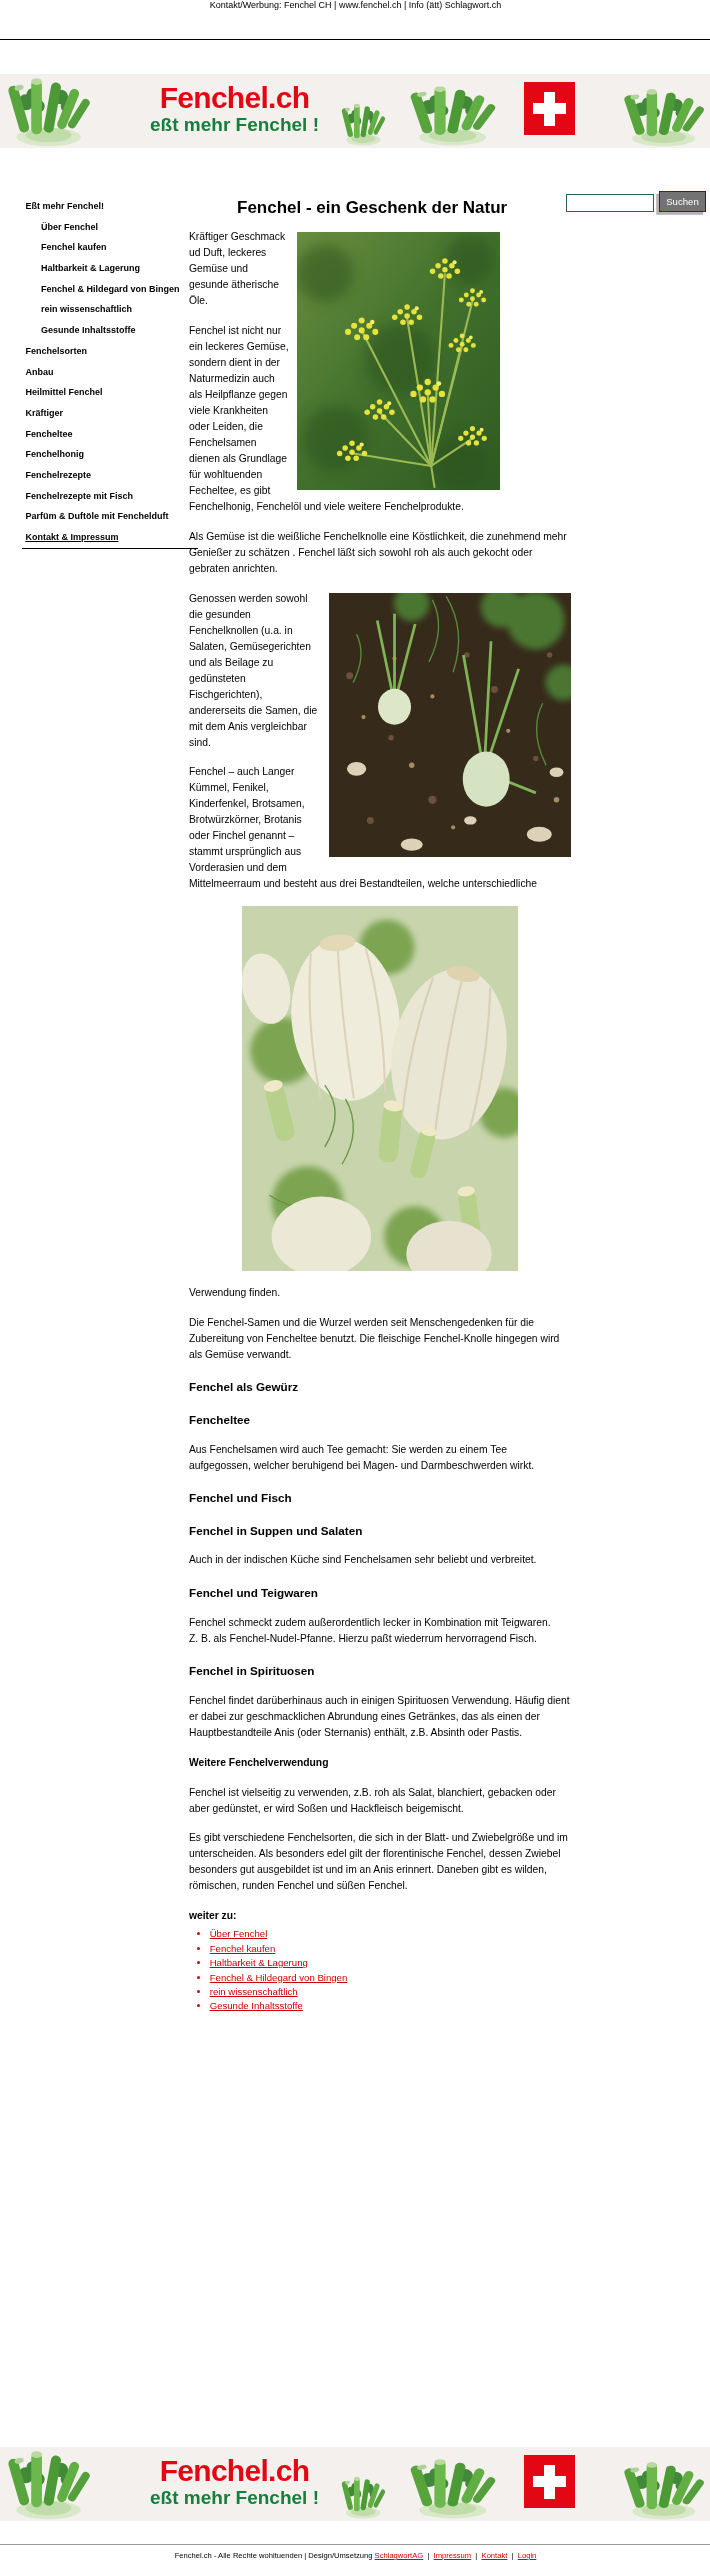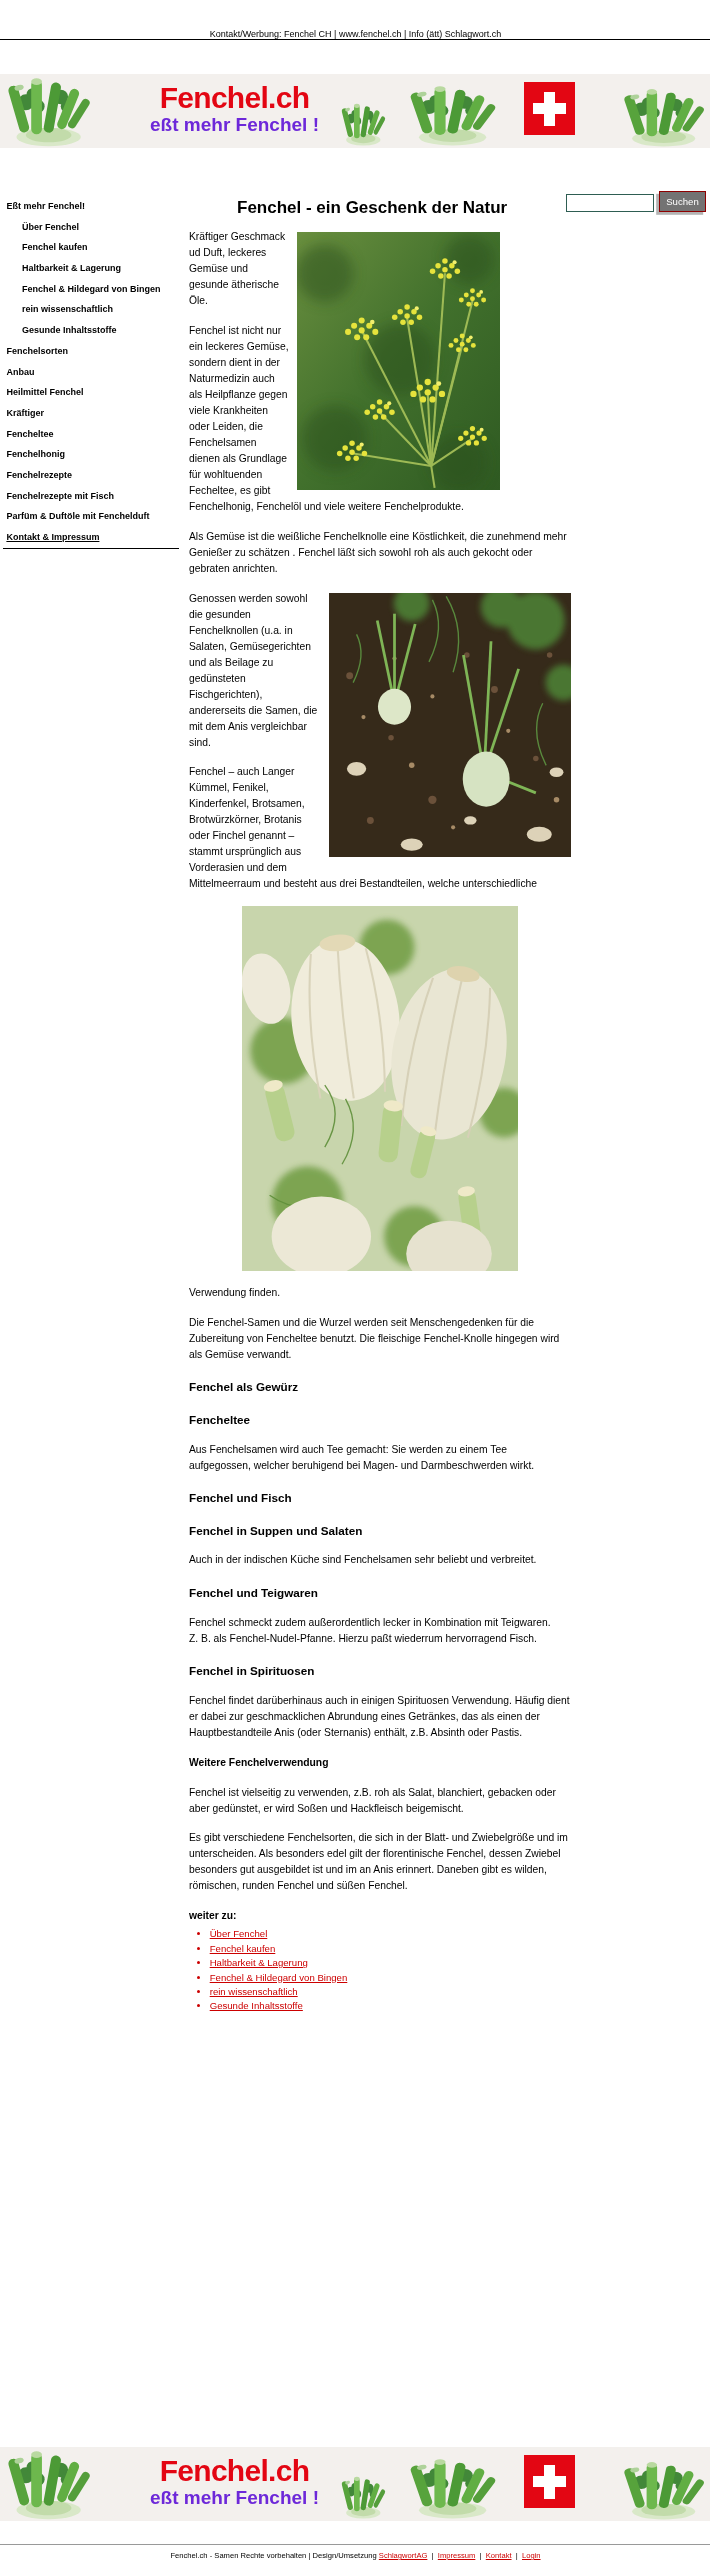--- a/index.html
+++ b/index.html
@@ -1,34 +1,34 @@
 <!DOCTYPE html>
 <html style="font-size:11px"><head>
 <meta charset="utf-8">
 <style>
   html,body{margin:0;padding:0;background:#fff;}
   .page{position:relative;width:711px;height:2576px;background:#fff;overflow:hidden;
         font-family:"Liberation Sans",sans-serif;color:#000;}
   
   .topbar{position:absolute;top:0;left:0;width:711px;height:39px;border-bottom:0.7px solid #000;
-          display:flex;align-items:flex-end;justify-content:center;font-size:9px;}
+          display:flex;align-items:flex-start;justify-content:center;font-size:9px;}
   
   .band{position:absolute;left:0;width:711px;height:74px;background:#f3f0ed;}
   .band-header{top:74px;}
   .band-footer{top:2447px;}
   .logo-block{position:absolute;left:116px;top:8.3px;width:237px;text-align:center;cursor:pointer;}
   .logo{font-size:30px;font-weight:bold;color:#e30613;line-height:1.05;letter-spacing:-0.7px;}
-  .slogan{font-size:19px;font-weight:bold;color:#6d28d9;line-height:1.15;}
+  .slogan{font-size:19px;font-weight:bold;color:#15803d;line-height:1.15;}
   .flag{position:absolute;left:524px;top:8.3px;width:51px;height:53px;background:#e30613;}
   .flag .cv{position:absolute;left:20px;top:9.6px;width:11px;height:34px;background:#fff;}
   .flag .ch{position:absolute;left:9px;top:20.7px;width:33px;height:11px;background:#fff;}
   .bunch{position:absolute;}
   .bunch svg{width:100%;height:100%;display:block;}
   
-  .sidebar{position:absolute;left:3px;top:196px;width:176px;border-bottom:0.7px solid #000;}
+  .sidebar{position:absolute;left:22px;top:196px;width:176px;border-bottom:0.7px solid #000;}
   .side-item{height:20.7px;line-height:20.7px;font-size:9px;font-weight:bold;white-space:nowrap;
              padding-left:3.4px;cursor:pointer;}
   .side-item.indent{padding-left:19px;}
   .side-item.underline{text-decoration:underline;}
   
   .search-input{position:absolute;left:566px;top:194px;width:80px;height:16px;
                 border:1.4px solid #2e5d52;background:#fff;font-size:9px;padding:0 2.8px;}
   .search-btn{position:absolute;left:659px;top:191px;width:47px;height:20.7px;background:#737373;
               color:#fff;border:0.7px solid #8e0000;font-size:9.6px;font-family:"Liberation Sans",sans-serif;
               box-shadow:-2.8px 2.8px 0 #b3b3b3;cursor:pointer;}
@@ -357,21 +357,21 @@
       </div>
     <div class="bunch" style="left:619px;top:13.8px;width:92px;height:59px">
       <svg viewBox="0 0 140 105" preserveAspectRatio="none">
           <use href="#fennel-bunch"></use>
         </svg>
     </div>
   </div>
 
   <div class="bottom-rule"></div>
   <div class="bottombar">
-    <span>Fenchel.ch - Samen Rechte vorbehalten | Design/Umsetzung</span>
+    <span>Fenchel.ch - Alle Rechte wohltuenden | Design/Umsetzung</span>
     <a class="red-link">SchlagwortAG</a>
     <span class="sep">|</span>
     <a class="red-link">Impressum</a>
     <span class="sep">|</span>
     <a class="red-link">Kontakt</a>
     <span class="sep">|</span>
     <a class="red-link">Login</a>
   </div>
 
 </div>

